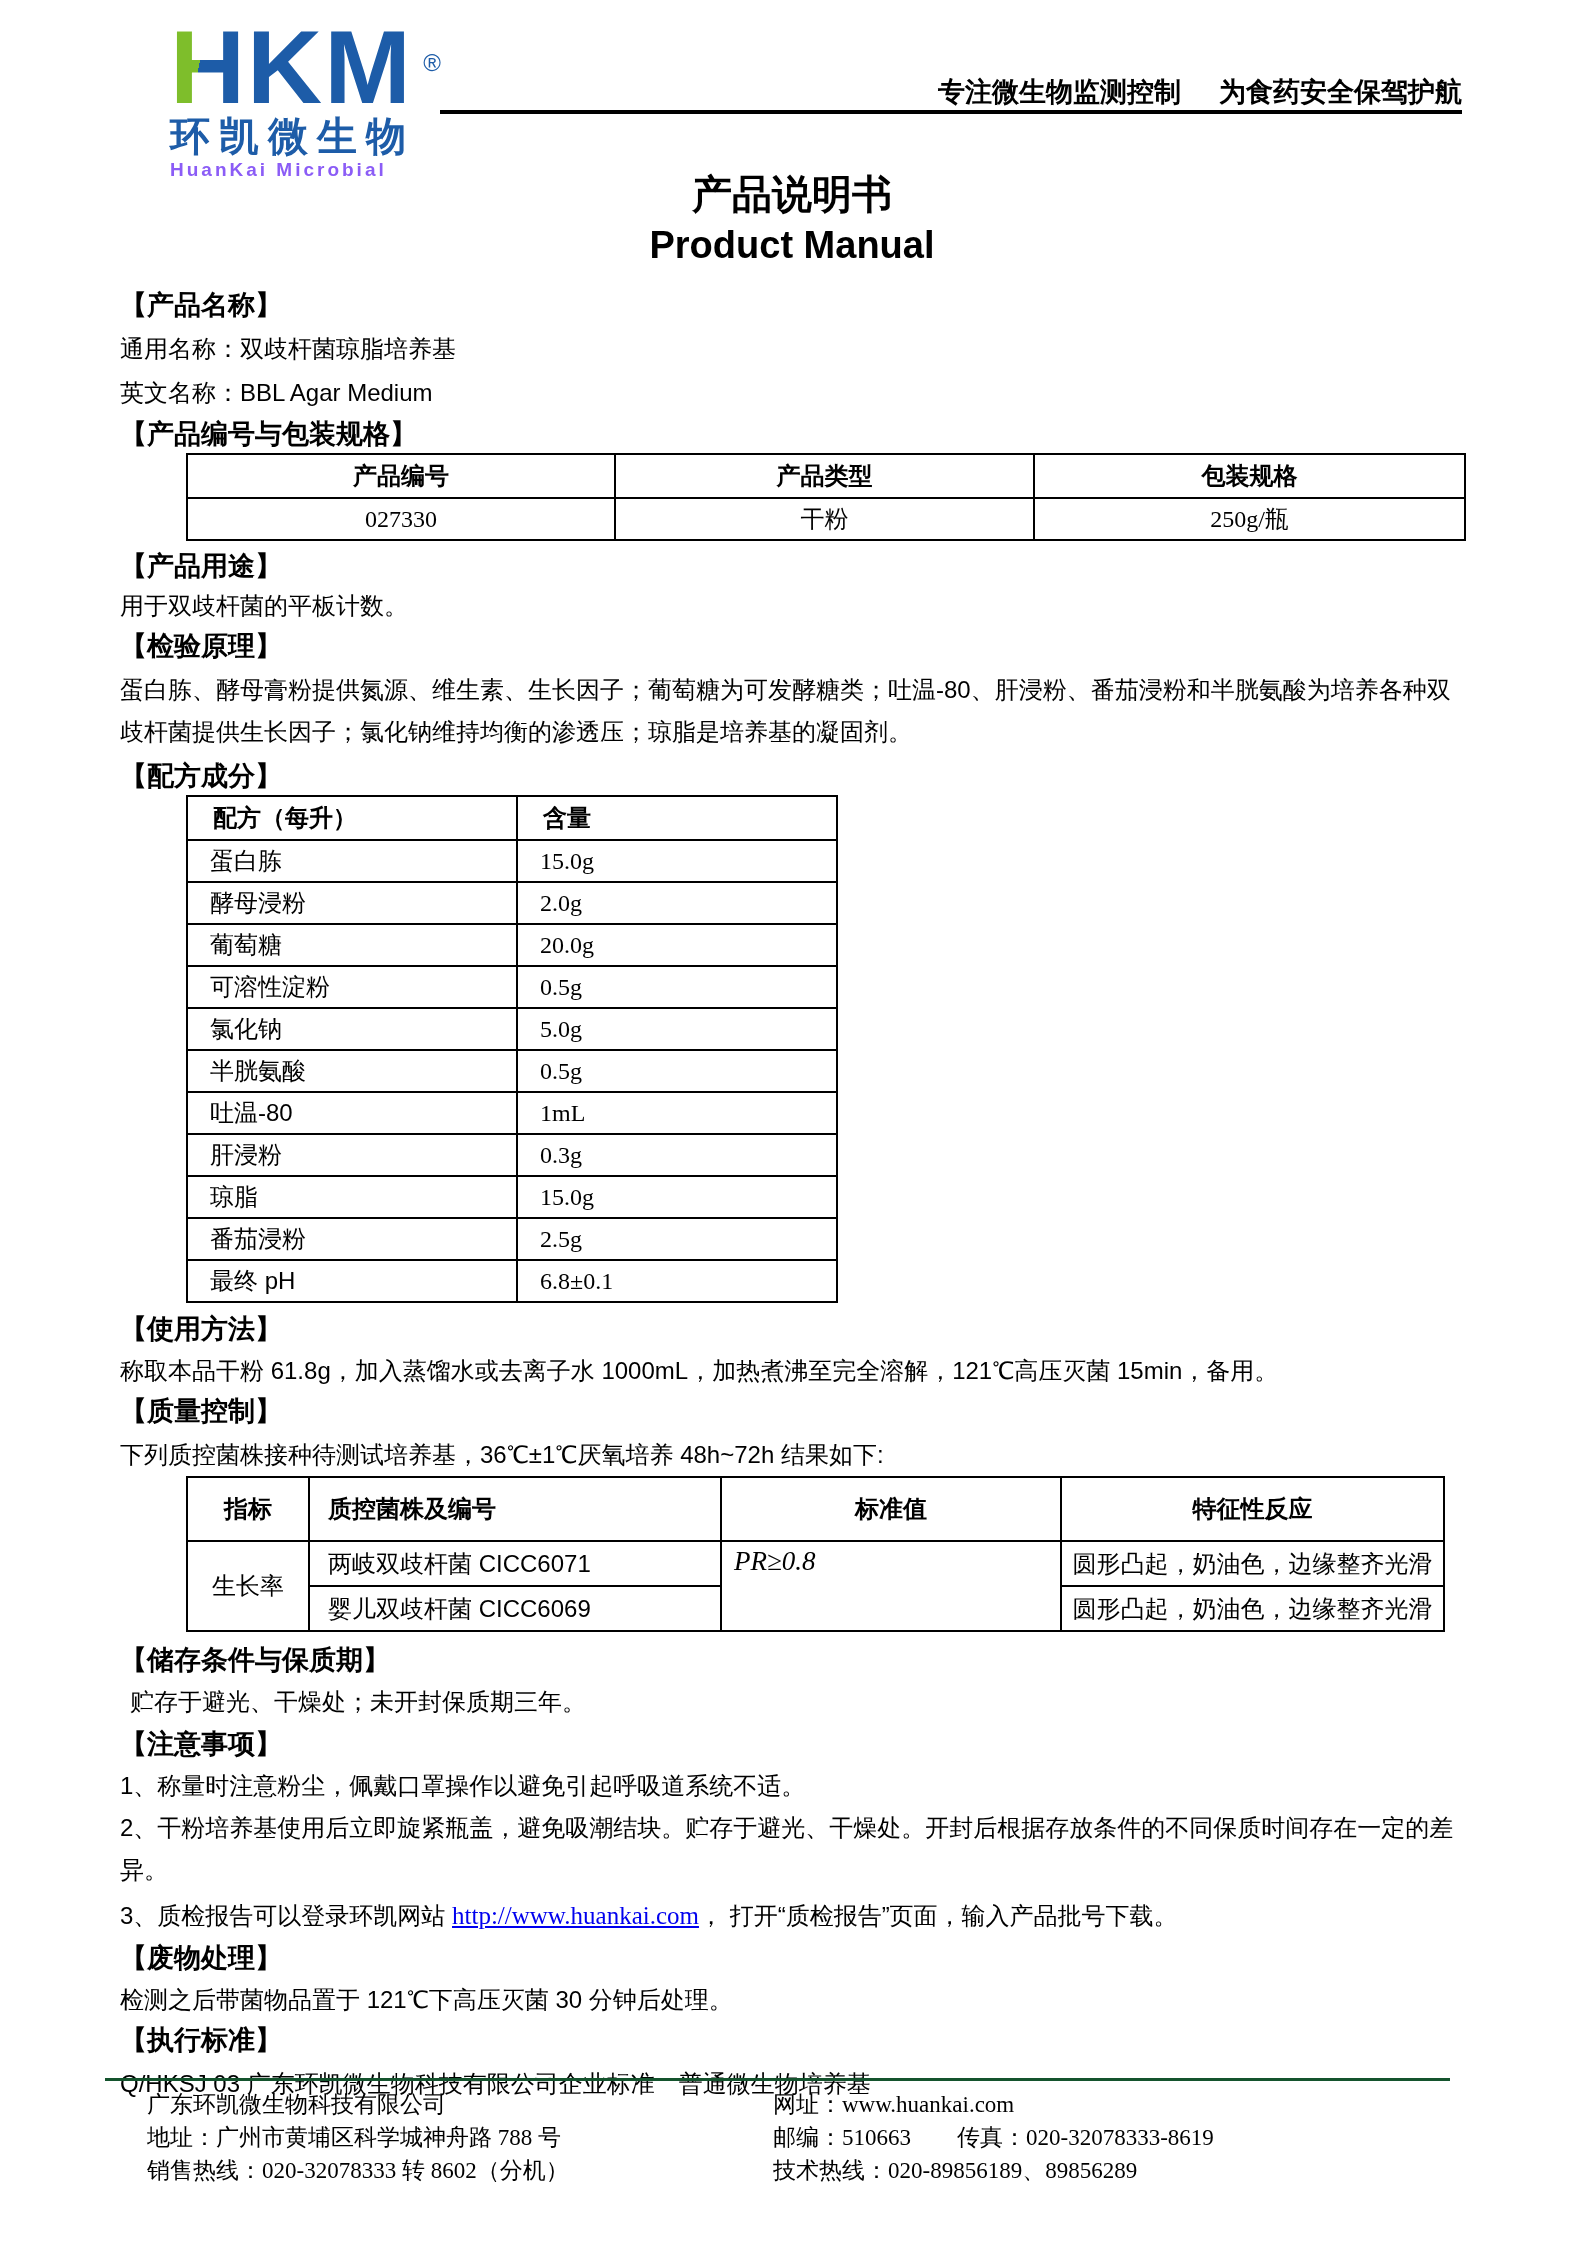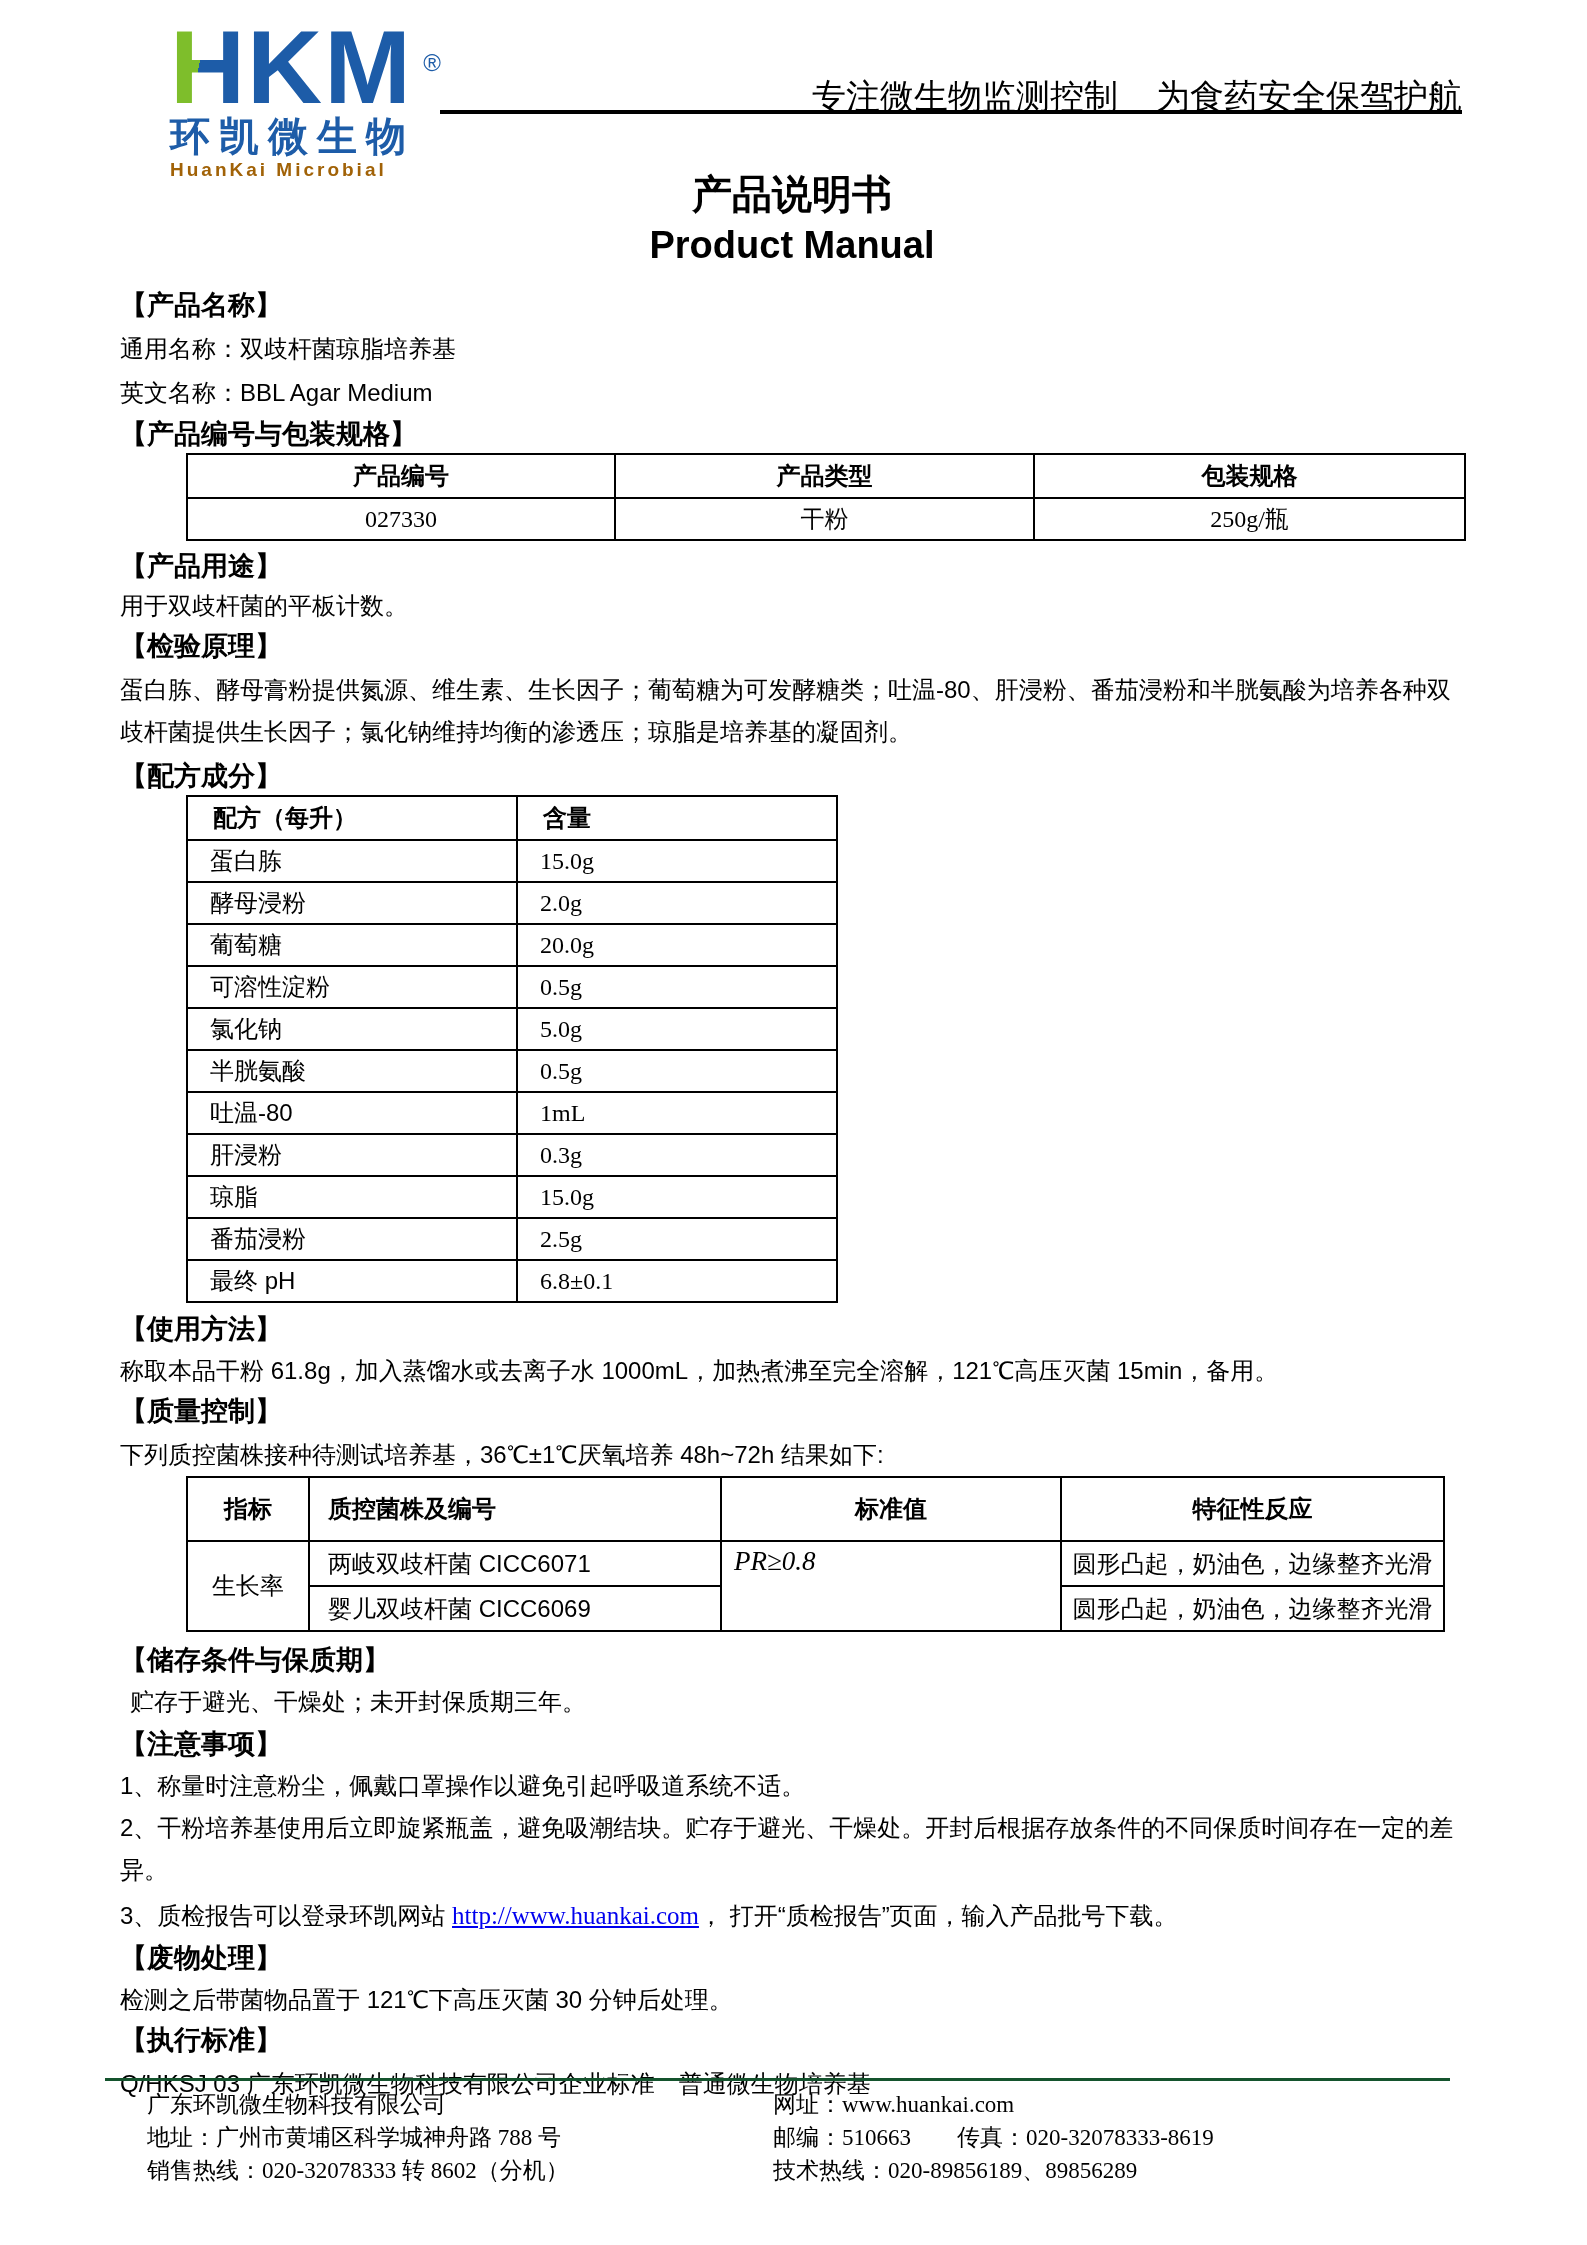--- a/index.html
+++ b/index.html
@@ -19,22 +19,22 @@
     position: relative; display: inline-block;
     font-size: 104px; font-weight: bold; line-height: 90px;
     color: #1d5ca8; letter-spacing: 2px;
   }
   .logo-h {
     background: linear-gradient(100deg, #7ebe2b 0 40%, #1d5ca8 40%);
     -webkit-background-clip: text; background-clip: text; color: transparent;
   }
   .logo-reg { position: absolute; right: -30px; top: -4px; font-size: 24px; font-weight: normal; color: #1d5ca8; }
   .logo-cn { font-size: 40px; font-weight: bold; color: #1d5ca8; letter-spacing: 9px; line-height: 44px; margin-top: 2px; }
-  .logo-en { font-size: 19px; font-weight: bold; color: #a16207; letter-spacing: 3px; line-height: 23px; }
-  .tagline { position: absolute; top: 74px; right: 125px; font-size: 34px; font-weight: normal; white-space: nowrap; }
+  .logo-en { font-size: 19px; font-weight: bold; color: #8b5cf6; letter-spacing: 3px; line-height: 23px; }
+  .tagline { position: absolute; top: 74px; right: 125px; font-size: 27px; font-weight: bold; white-space: nowrap; }
   .tagline .seg2 { margin-left: 38px; }
   .header-rule { position: absolute; top: 110px; left: 440px; right: 125px; height: 4px; background: #000; }
   
   .content { padding: 0 123px 0 120px; }
   .title-cn { text-align: center; font-size: 40px; font-weight: bold; line-height: 44px; margin: 2px 0 0; }
   .title-en { text-align: center; font-size: 38px; font-weight: bold; line-height: 42px; margin: 8px 0 0; }
   h2.sec { font-size: 27px; font-weight: bold; line-height: 34px; margin: 0; }
   p.body { font-size: 24px; line-height: 42px; margin: 0; }
   
   table { border-collapse: collapse; table-layout: fixed; }

